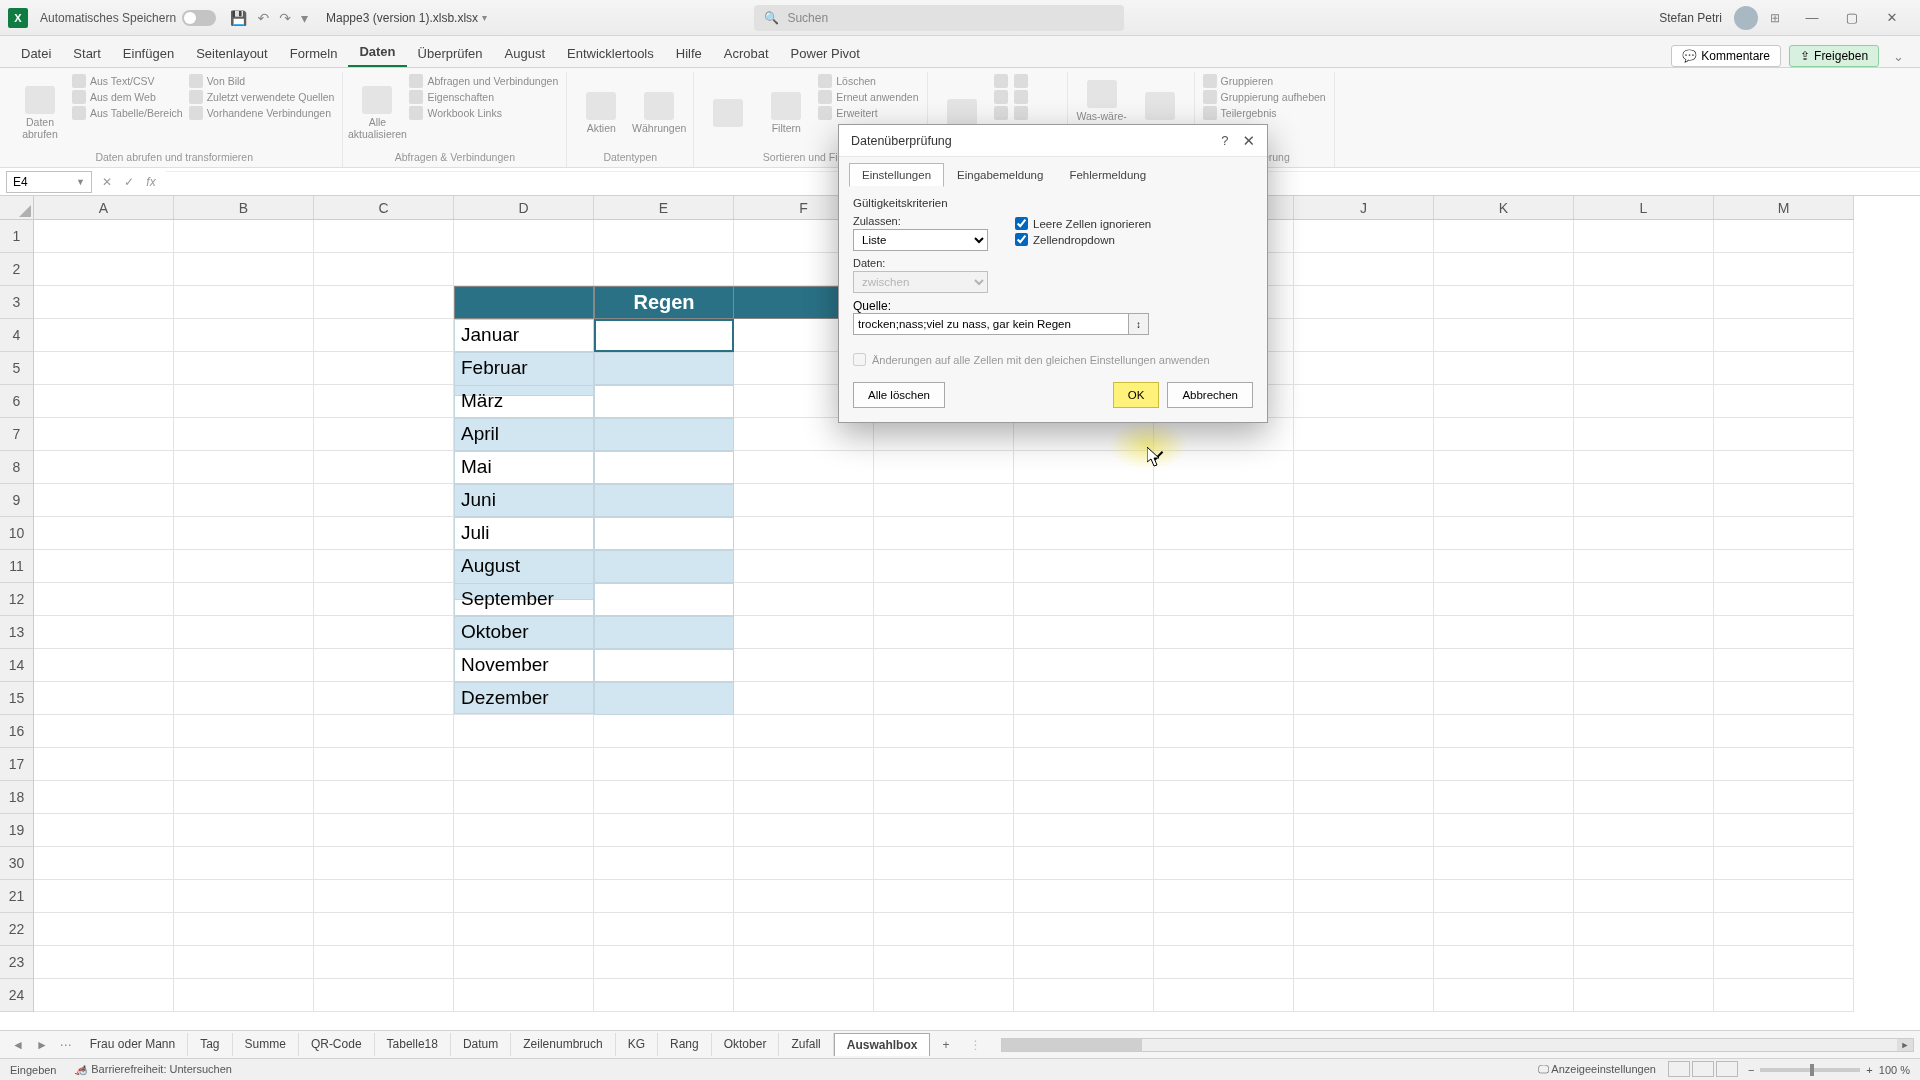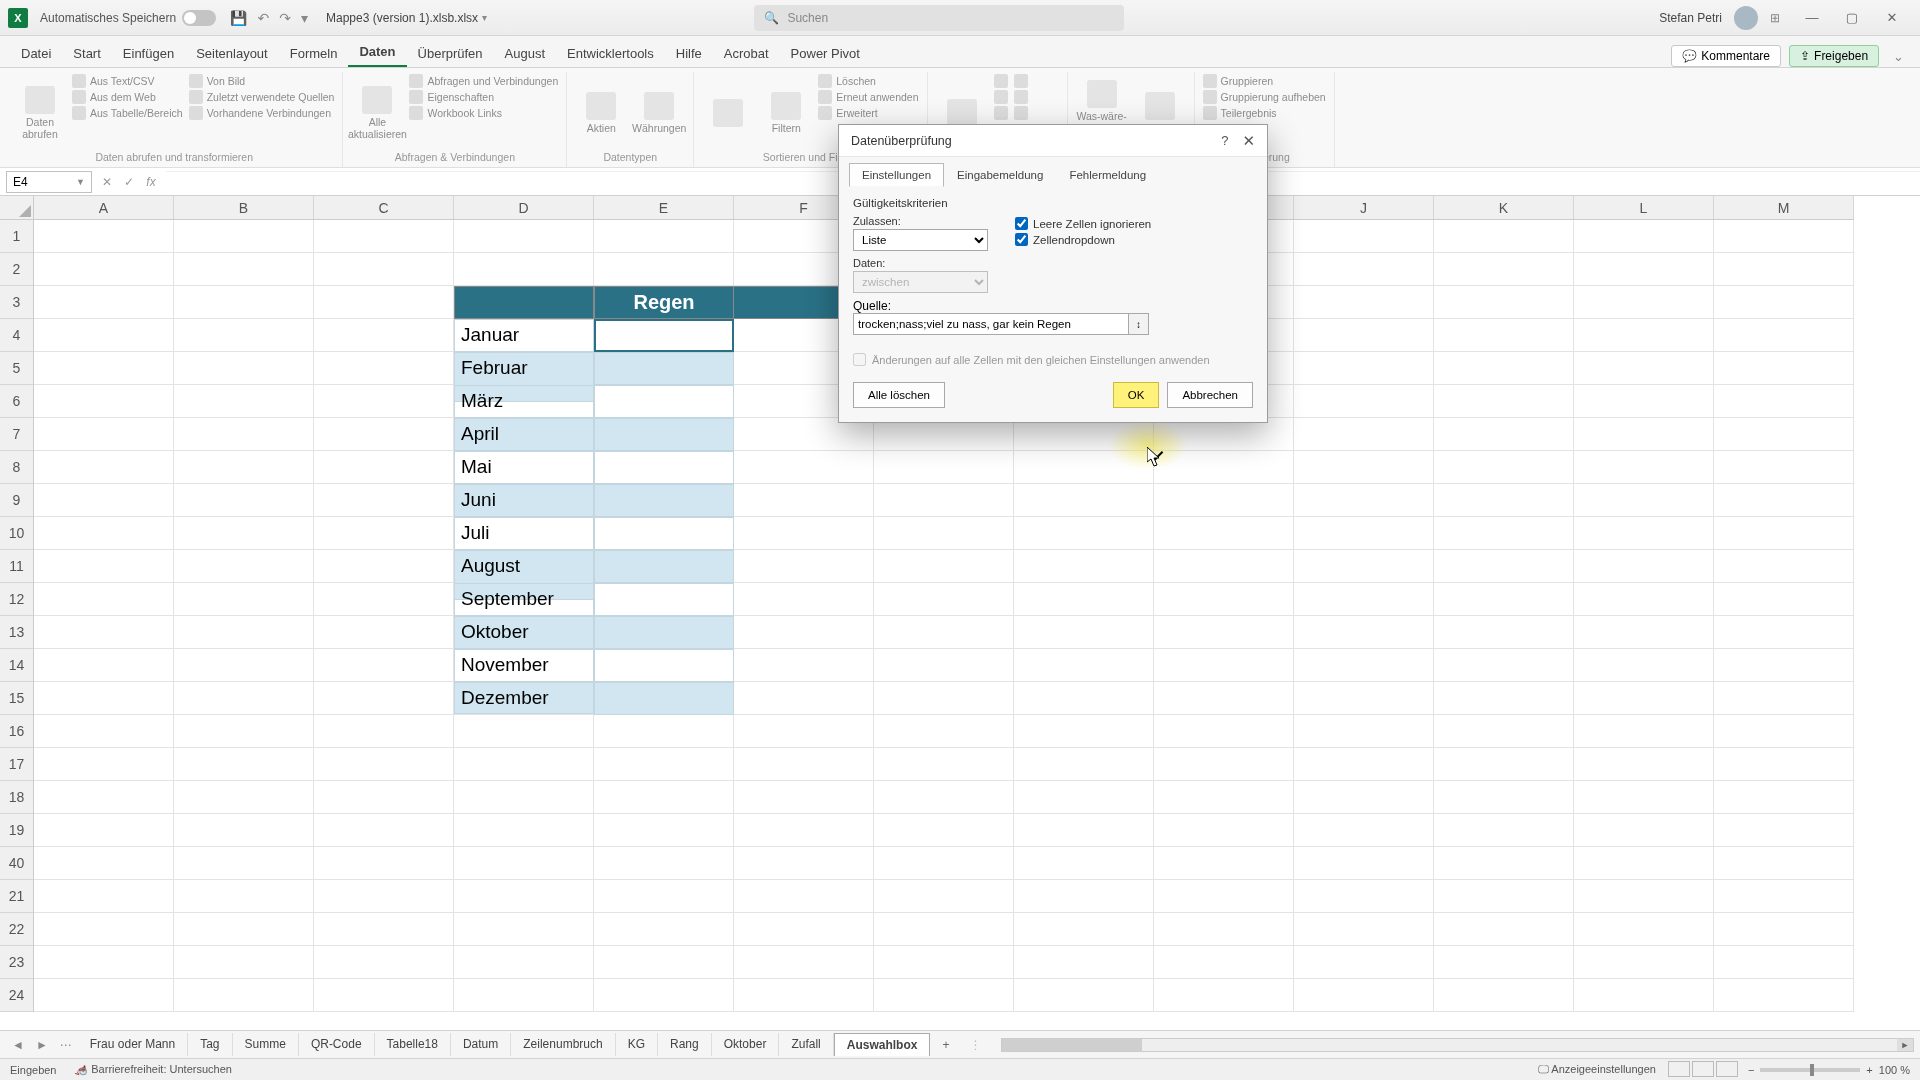--- a/index.html
+++ b/index.html
@@ -367,21 +367,21 @@
       <div class="rh">10</div>
       <div class="rh">11</div>
       <div class="rh">12</div>
       <div class="rh">13</div>
       <div class="rh">14</div>
       <div class="rh">15</div>
       <div class="rh">16</div>
       <div class="rh">17</div>
       <div class="rh">18</div>
       <div class="rh">19</div>
-      <div class="rh">40</div>
+      <div class="rh">30</div>
       <div class="rh">21</div>
       <div class="rh">22</div>
       <div class="rh">23</div>
       <div class="rh">24</div>
     </div>
   <div class="grid" id="grid">
       <div class="row">
         <div class="cell" style="width: 140px;"></div>
         <div class="cell" style="width: 140px;"></div>
         <div class="cell" style="width: 140px;"></div>
@@ -744,21 +744,21 @@
     </div>
 
   <div class="mt-header" style="left:calc(34px + 560px);top:calc(24px + 66px);width:282px;height:33px;left:614px;">
   </div>
 
 <div id="months-overlay" style="position: absolute; left: 0px; top: 0px; z-index: 3;">
       <div class="mt-header" style="left: 454px; top: 90px; width: 140px; height: 33px; position: absolute;"></div>
       <div class="mt-header" style="left: 594px; top: 90px; width: 140px; height: 33px; position: absolute;">Regen</div>
       <div class="mt-cell" style="left: 454px; top: 123px; width: 140px; height: 33px; position: absolute;">Januar</div>
       <div class="mt-cell sel-e4" style="left: 594px; top: 123px; width: 140px; height: 33px; position: absolute;"></div>
-      <div class="mt-cell mt-alt" style="left: 454px; top: 156px; width: 140px; height: 50px; position: absolute;">Februar</div>
+      <div class="mt-cell mt-alt" style="left: 454px; top: 156px; width: 140px; height: 44px; position: absolute;">Februar</div>
       <div class="mt-cell mt-alt" style="left: 594px; top: 156px; width: 140px; height: 33px; position: absolute;"></div>
       <div class="mt-cell" style="left: 454px; top: 189px; width: 140px; height: 33px; position: absolute;">März</div>
       <div class="mt-cell" style="left: 594px; top: 189px; width: 140px; height: 33px; position: absolute;"></div>
       <div class="mt-cell mt-alt" style="left: 454px; top: 222px; width: 140px; height: 33px; position: absolute;">April</div>
       <div class="mt-cell mt-alt" style="left: 594px; top: 222px; width: 140px; height: 33px; position: absolute;"></div>
       <div class="mt-cell" style="left: 454px; top: 255px; width: 140px; height: 33px; position: absolute;">Mai</div>
       <div class="mt-cell" style="left: 594px; top: 255px; width: 140px; height: 33px; position: absolute;"></div>
       <div class="mt-cell mt-alt" style="left: 454px; top: 288px; width: 140px; height: 33px; position: absolute;">Juni</div>
       <div class="mt-cell mt-alt" style="left: 594px; top: 288px; width: 140px; height: 33px; position: absolute;"></div>
       <div class="mt-cell" style="left: 454px; top: 321px; width: 140px; height: 33px; position: absolute;">Juli</div>

